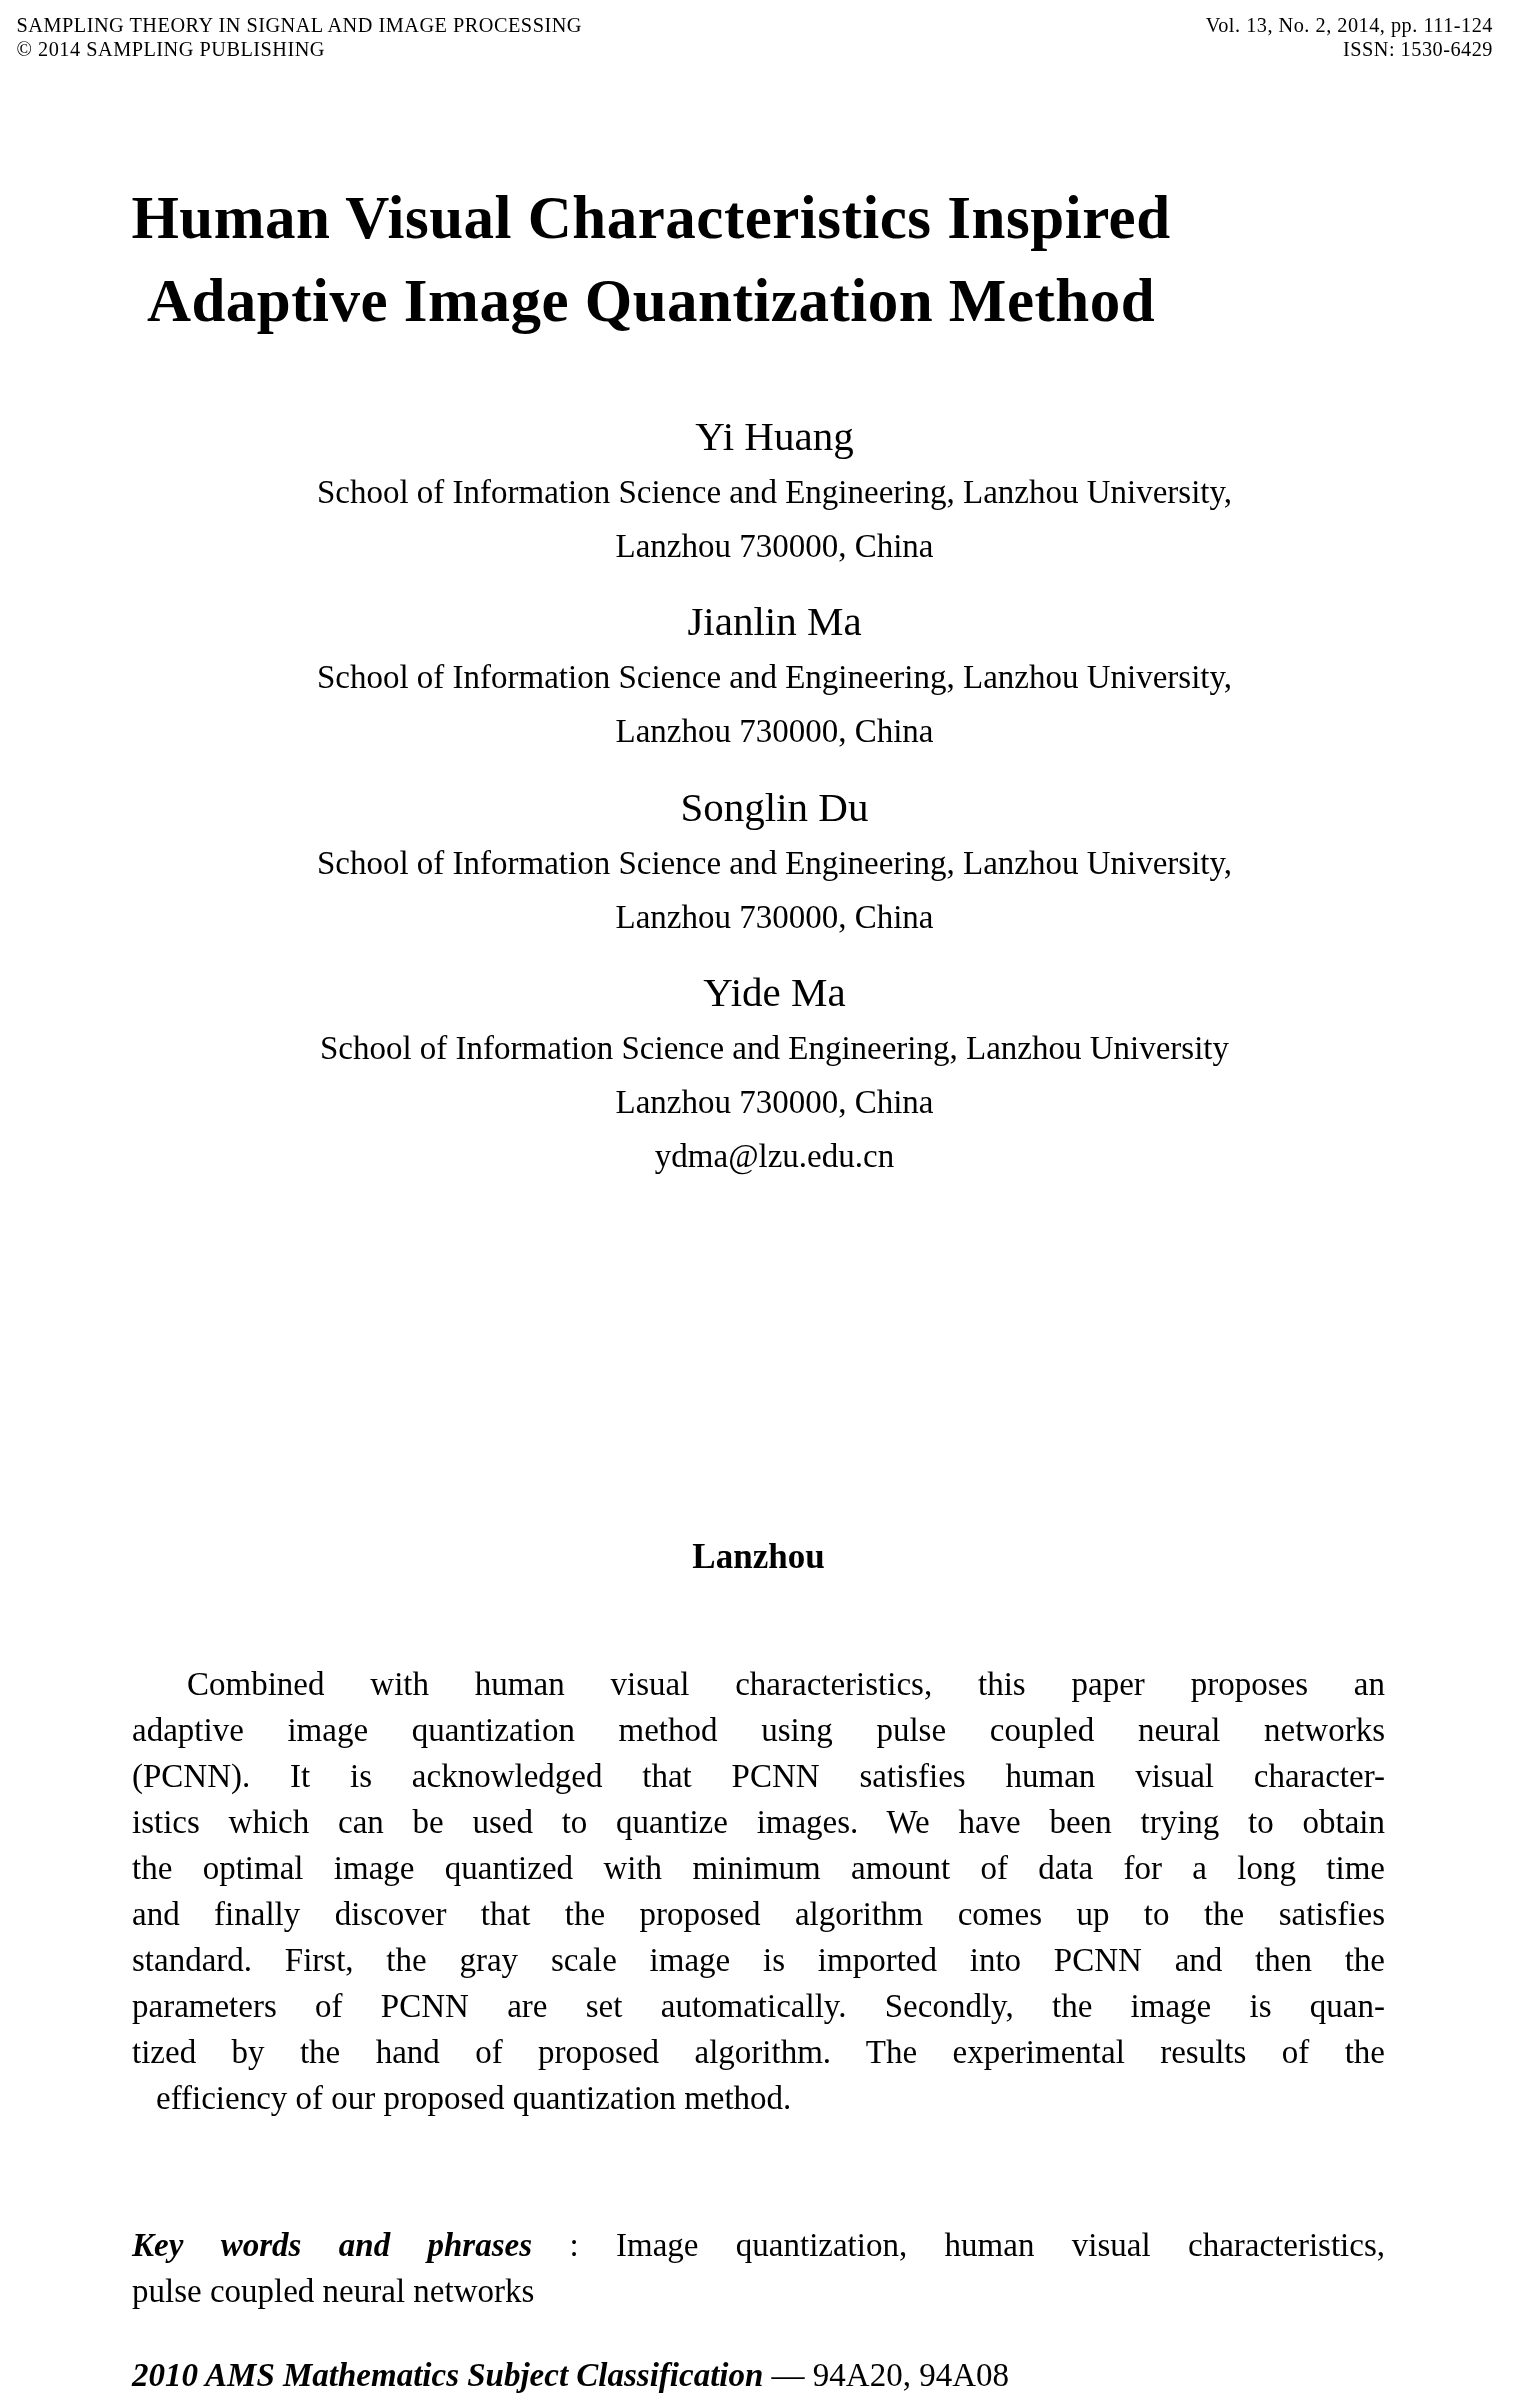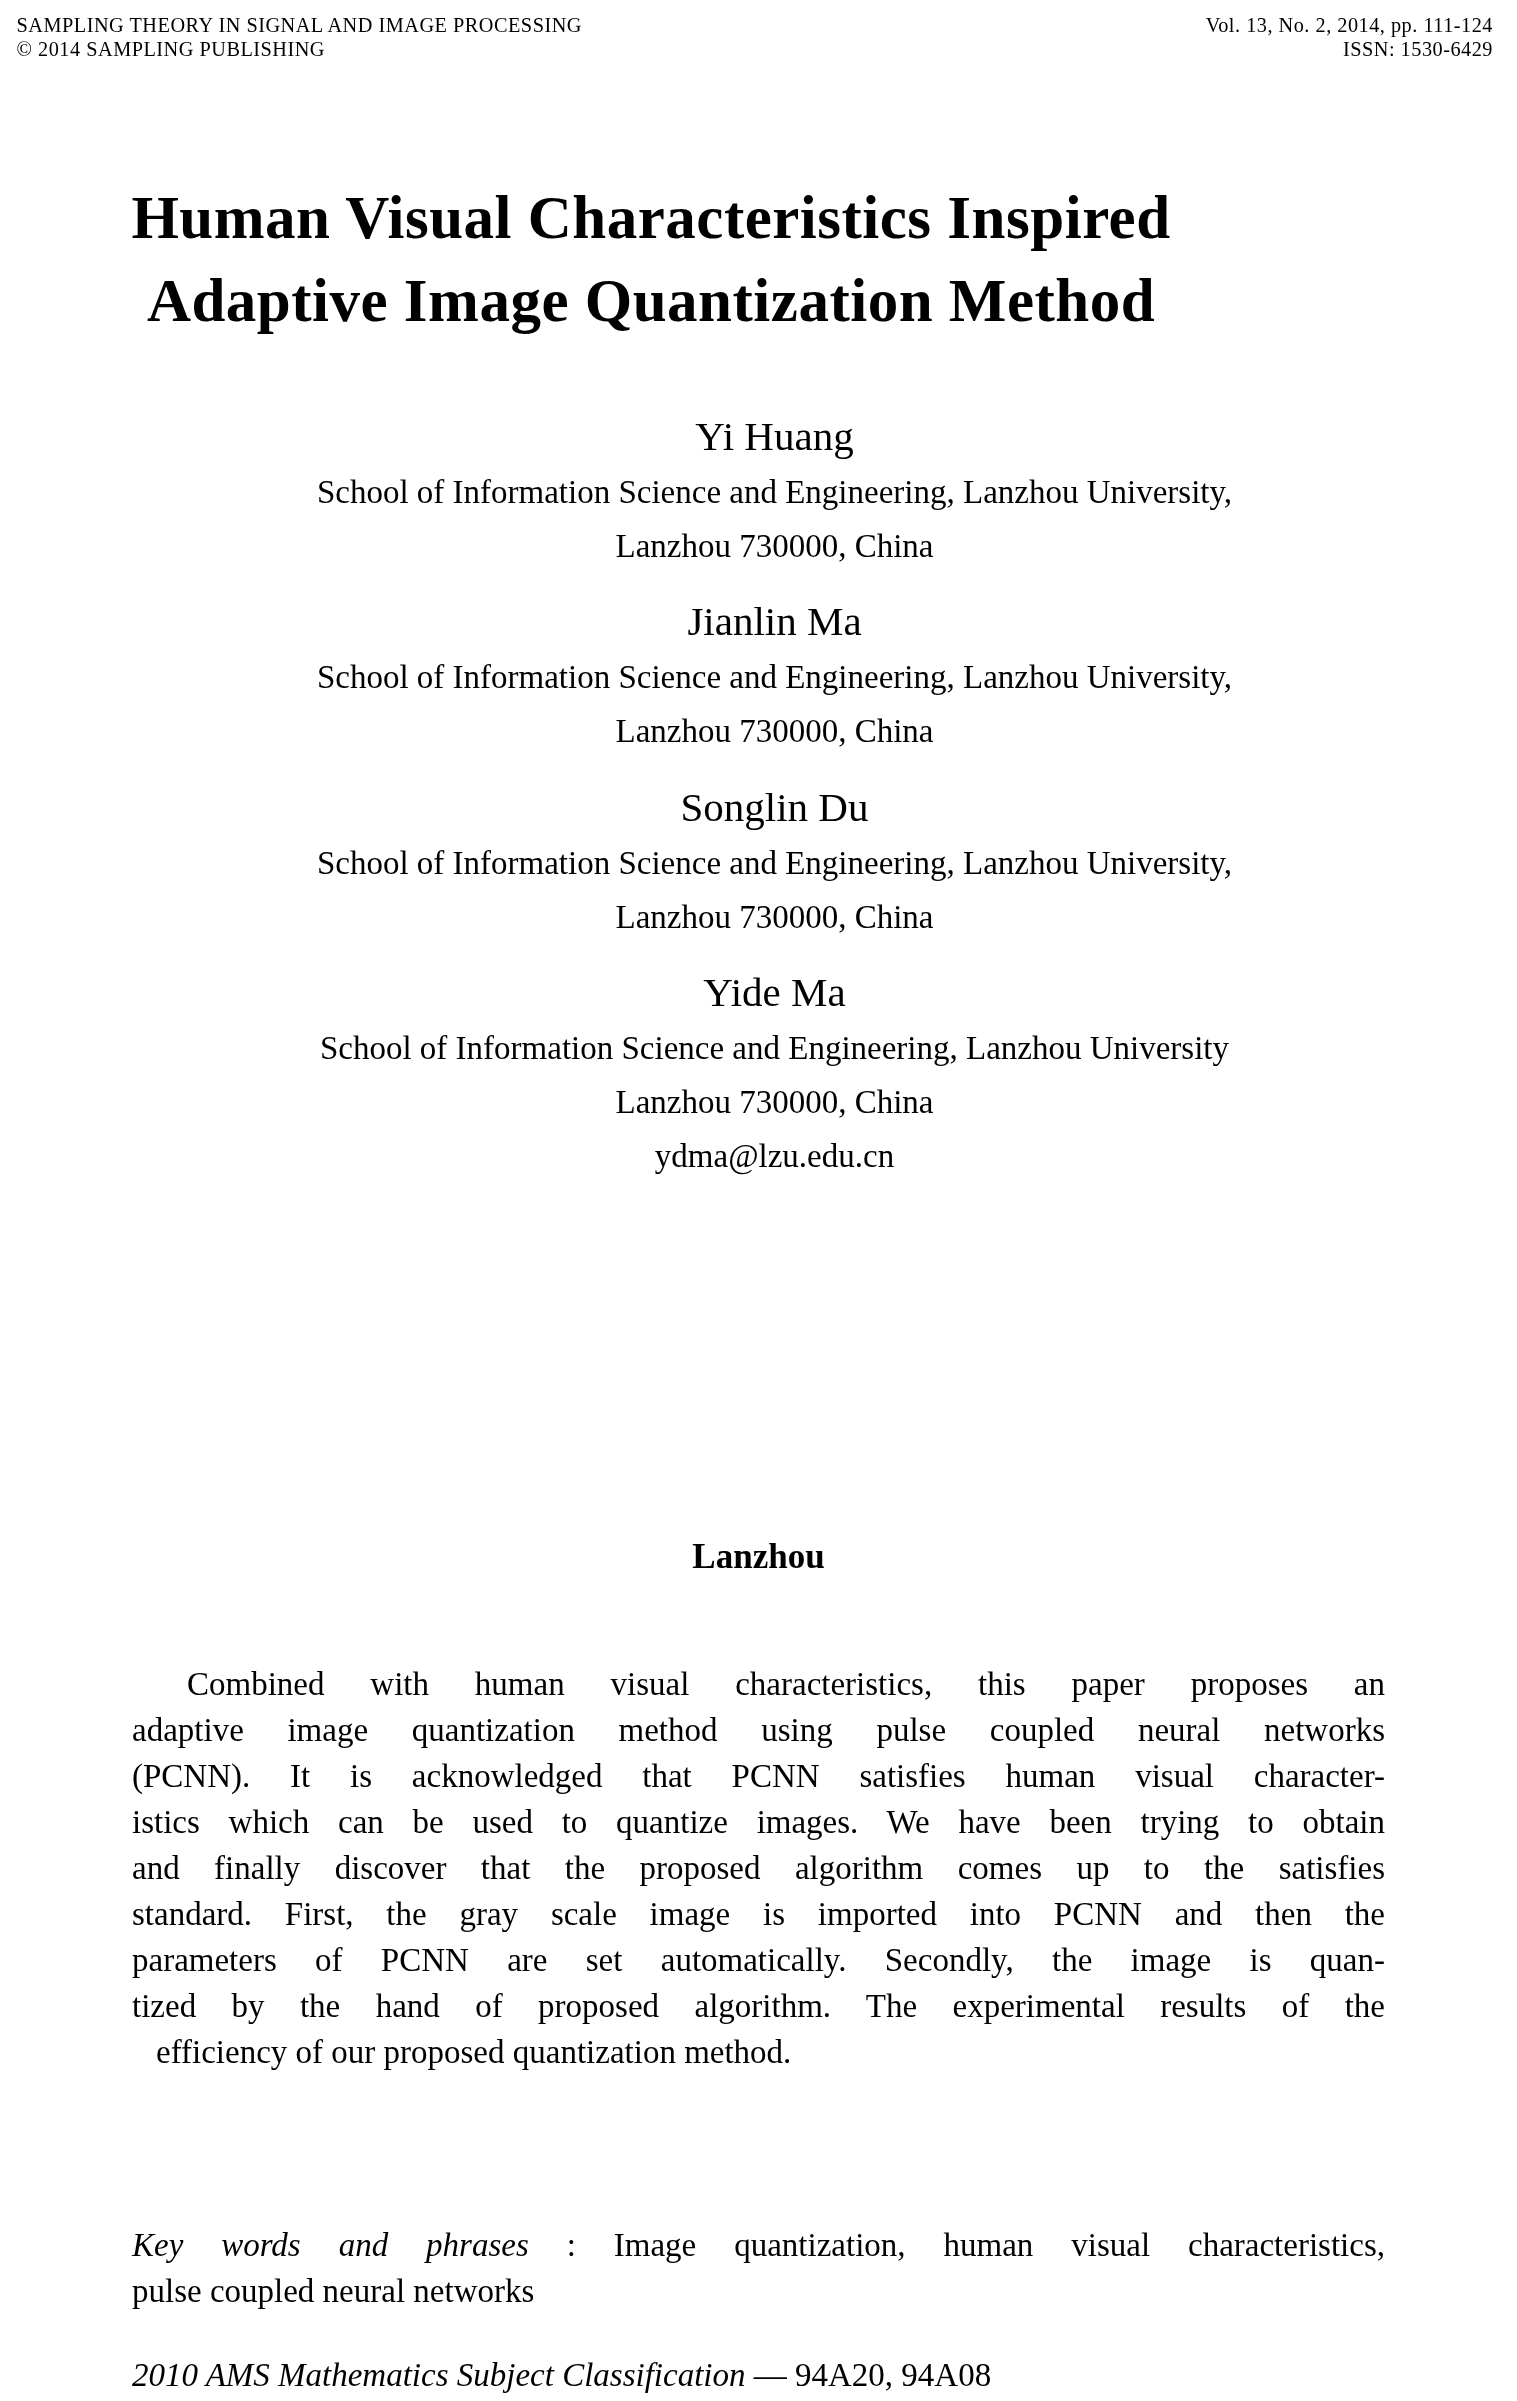--- a/index.html
+++ b/index.html
@@ -93,21 +93,21 @@
     .keywords {
       position: absolute;
       top: 2222px;
       left: 132px;
       width: 1253px;
       font-size: 33px;
       line-height: 46px;
     }
     .kw-line { display: block; white-space: nowrap; }
     .kw-line.first { text-align: justify; text-align-last: justify; }
-    .italic { font-style: italic; }
+    .italic { font-style: italic; font-weight: bold; }
 
     .msc {
       position: absolute;
       top: 2352px;
       left: 132px;
       width: 1253px;
       font-size: 33px;
       line-height: 46px;
       white-space: nowrap;
     }
@@ -155,20 +155,21 @@
   </div>
 </section>
 
 <h2 class="abstract-heading" style="margin:0;">Lanzhou</h2>
 
 <div class="abstract-body">
   <span class="abs-line first">Combined with human visual characteristics, this paper proposes an</span>
   <span class="abs-line">adaptive image quantization method using pulse coupled neural networks</span>
   <span class="abs-line">(PCNN). It is acknowledged that PCNN satisfies human visual character-</span>
   <span class="abs-line">istics which can be used to quantize images. We have been trying to obtain</span>
+  <span class="abs-line">the optimal image quantized with minimum amount of data for a long time</span>
   <span class="abs-line">and finally discover that the proposed algorithm comes up to the satisfies</span>
   <span class="abs-line">standard. First, the gray scale image is imported into PCNN and then the</span>
   <span class="abs-line">parameters of PCNN are set automatically. Secondly, the image is quan-</span>
   <span class="abs-line">tized by the hand of proposed algorithm. The experimental results of the</span>
   <span class="abs-line last">efficiency of our proposed quantization method.</span>
 </div>
 
 <div class="keywords">
   <span class="kw-line first"><span class="italic">Key words and phrases</span><span style="white-space:pre;"> : </span><span>Image quantization, human visual characteristics,</span></span>
   <span class="kw-line">pulse coupled neural networks</span>

